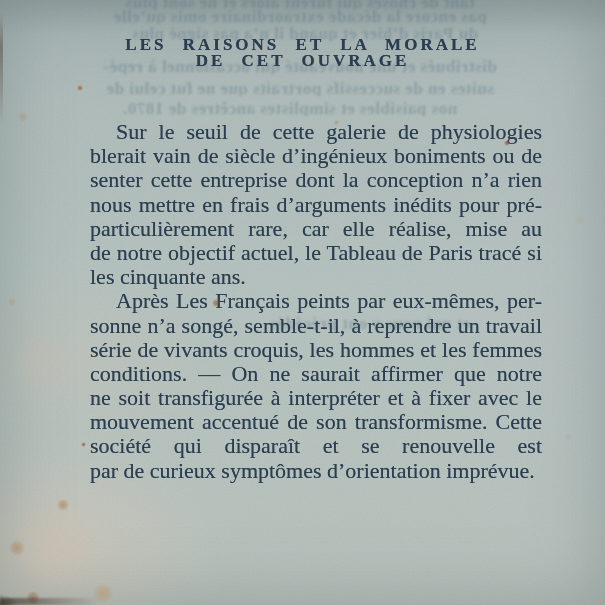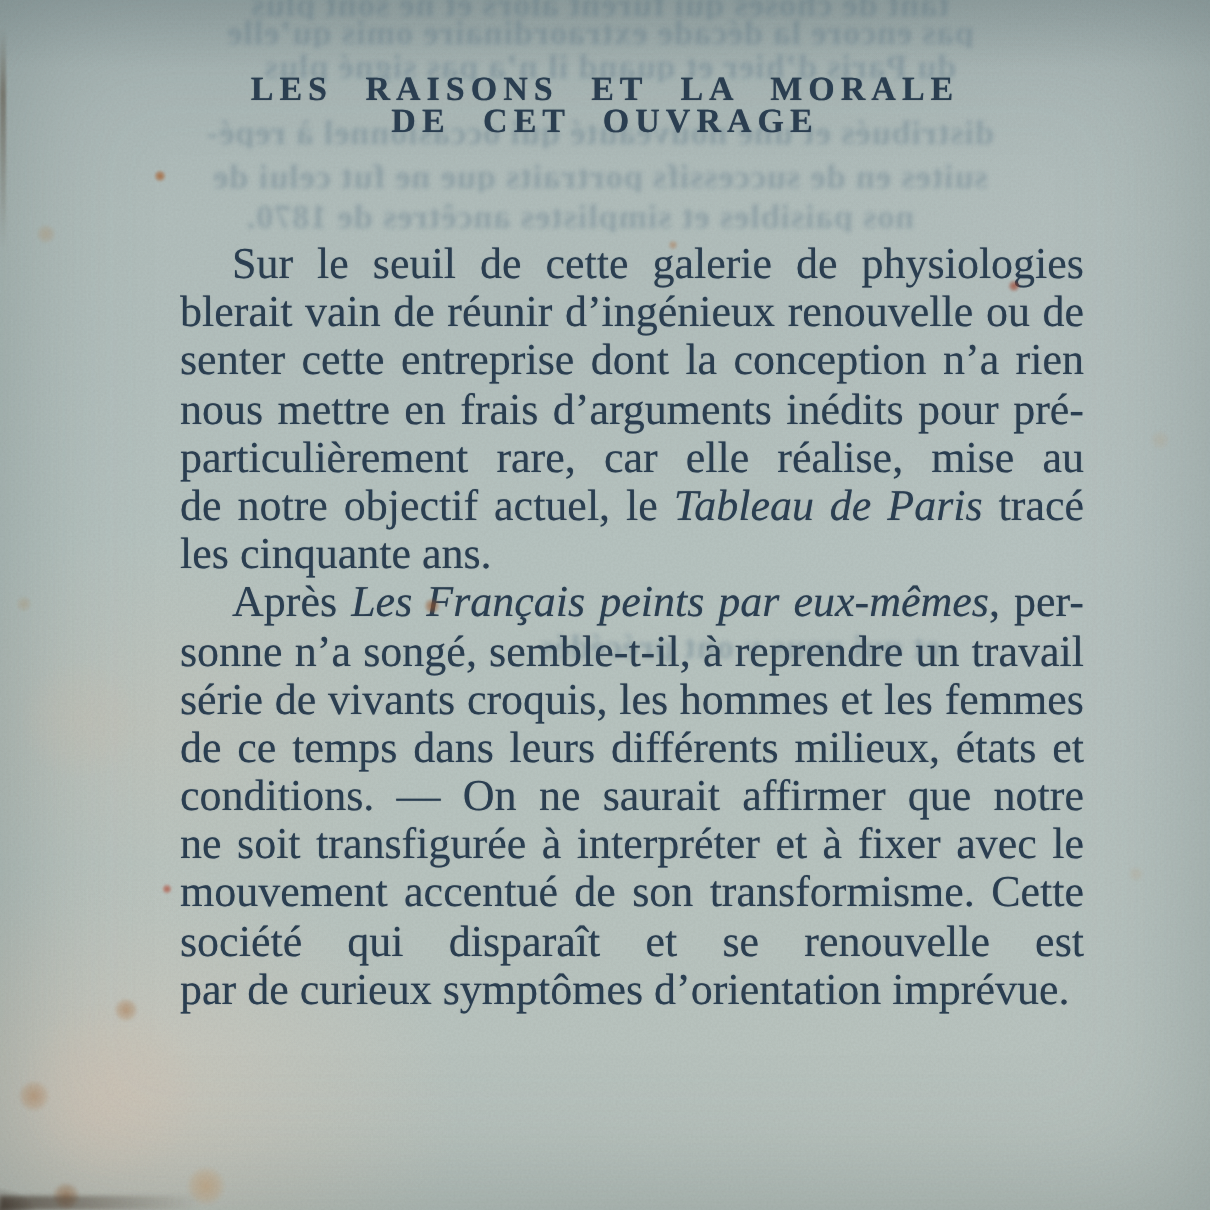--- a/index.html
+++ b/index.html
@@ -62,21 +62,21 @@
     text-shadow: 0 0 0.5px rgba(43,63,82,0.6);
   }
   .line {
     text-align: justify;
     text-align-last: justify;
     max-height: 24.2px;
     overflow: hidden;
   }
   .line.first { text-indent: 26px; }
   .line.last { text-align-last: left; }
-  .it { font-style: italic; }
+  .it { }
 
   .foxing-layer { position: absolute; inset: 0; z-index: 4; pointer-events: none; }
   .spot { position: absolute; border-radius: 50%; filter: blur(0.6px); }
 
   .edge-left {
     position: absolute; left: 0; top: 14px; width: 3px; height: 110px; z-index: 5;
     background: linear-gradient(180deg, rgba(86,74,58,0.0), rgba(86,74,58,0.5) 30%, rgba(86,74,58,0.0));
     filter: blur(0.6px);
   }
   .edge-bottom-left {
@@ -112,30 +112,29 @@
       <div class="ghost" style="top: 316px; left: 210px; width: 320px;">et qui nous y ont précédés</div>
     </div>
 
   <div class="title-block">
     <div class="title-line t1">LES RAISONS ET LA MORALE</div>
     <div class="title-line t2">DE CET OUVRAGE</div>
   </div>
 
   <div class="body-text">
       <div class="line first"><span>Sur le seuil de cette galerie de physiologies litté-</span></div>
-      <div class="line"><span>blerait vain de réunir d’ingénieux renouvelle ou de</span></div>
+      <div class="line"><span>blerait vain de siècle d’ingénieux boniments ou de</span></div>
       <div class="line"><span>senter cette entreprise dont la conception n’a rien de</span></div>
       <div class="line"><span>nous mettre en frais d’arguments inédits pour pré-</span></div>
       <div class="line"><span>particulièrement rare, car elle réalise, mise au niveau</span></div>
       <div class="line"><span>de notre objectif actuel, le </span><span class="it">Tableau de Paris</span><span> tracé si</span></div>
       <div class="line last"><span>les cinquante ans.</span></div>
       <div class="line first"><span>Après </span><span class="it">Les Français peints par eux-mêmes</span><span>, per-</span></div>
       <div class="line"><span>sonne n’a songé, semble-t-il, à reprendre un travail</span></div>
       <div class="line"><span>série de vivants croquis, les hommes et les femmes</span></div>
-      <div class="line"><span>de ce temps dans leurs différents milieux, états et</span></div>
       <div class="line"><span>conditions. — On ne saurait affirmer que notre siècle</span></div>
       <div class="line"><span>ne soit transfigurée à interpréter et à fixer avec le</span></div>
       <div class="line"><span>mouvement accentué de son transformisme. Cette</span></div>
       <div class="line"><span>société qui disparaît et se renouvelle est transfigurée</span></div>
       <div class="line last"><span>par de curieux symptômes d’orientation imprévue.</span></div>
     </div>
 
   <div class="foxing-layer">
       <div class="spot" style="left: 77px; top: 85px; width: 6px; height: 6px; opacity: 0.8; background: radial-gradient(circle, rgb(168, 92, 40) 0%, rgba(168, 92, 40, 0.533) 45%, transparent 72%);"></div>
       <div class="spot" style="left: 504px; top: 140px; width: 6px; height: 6px; opacity: 0.75; background: radial-gradient(circle, rgb(160, 64, 42) 0%, rgba(160, 64, 42, 0.533) 45%, transparent 72%);"></div>

